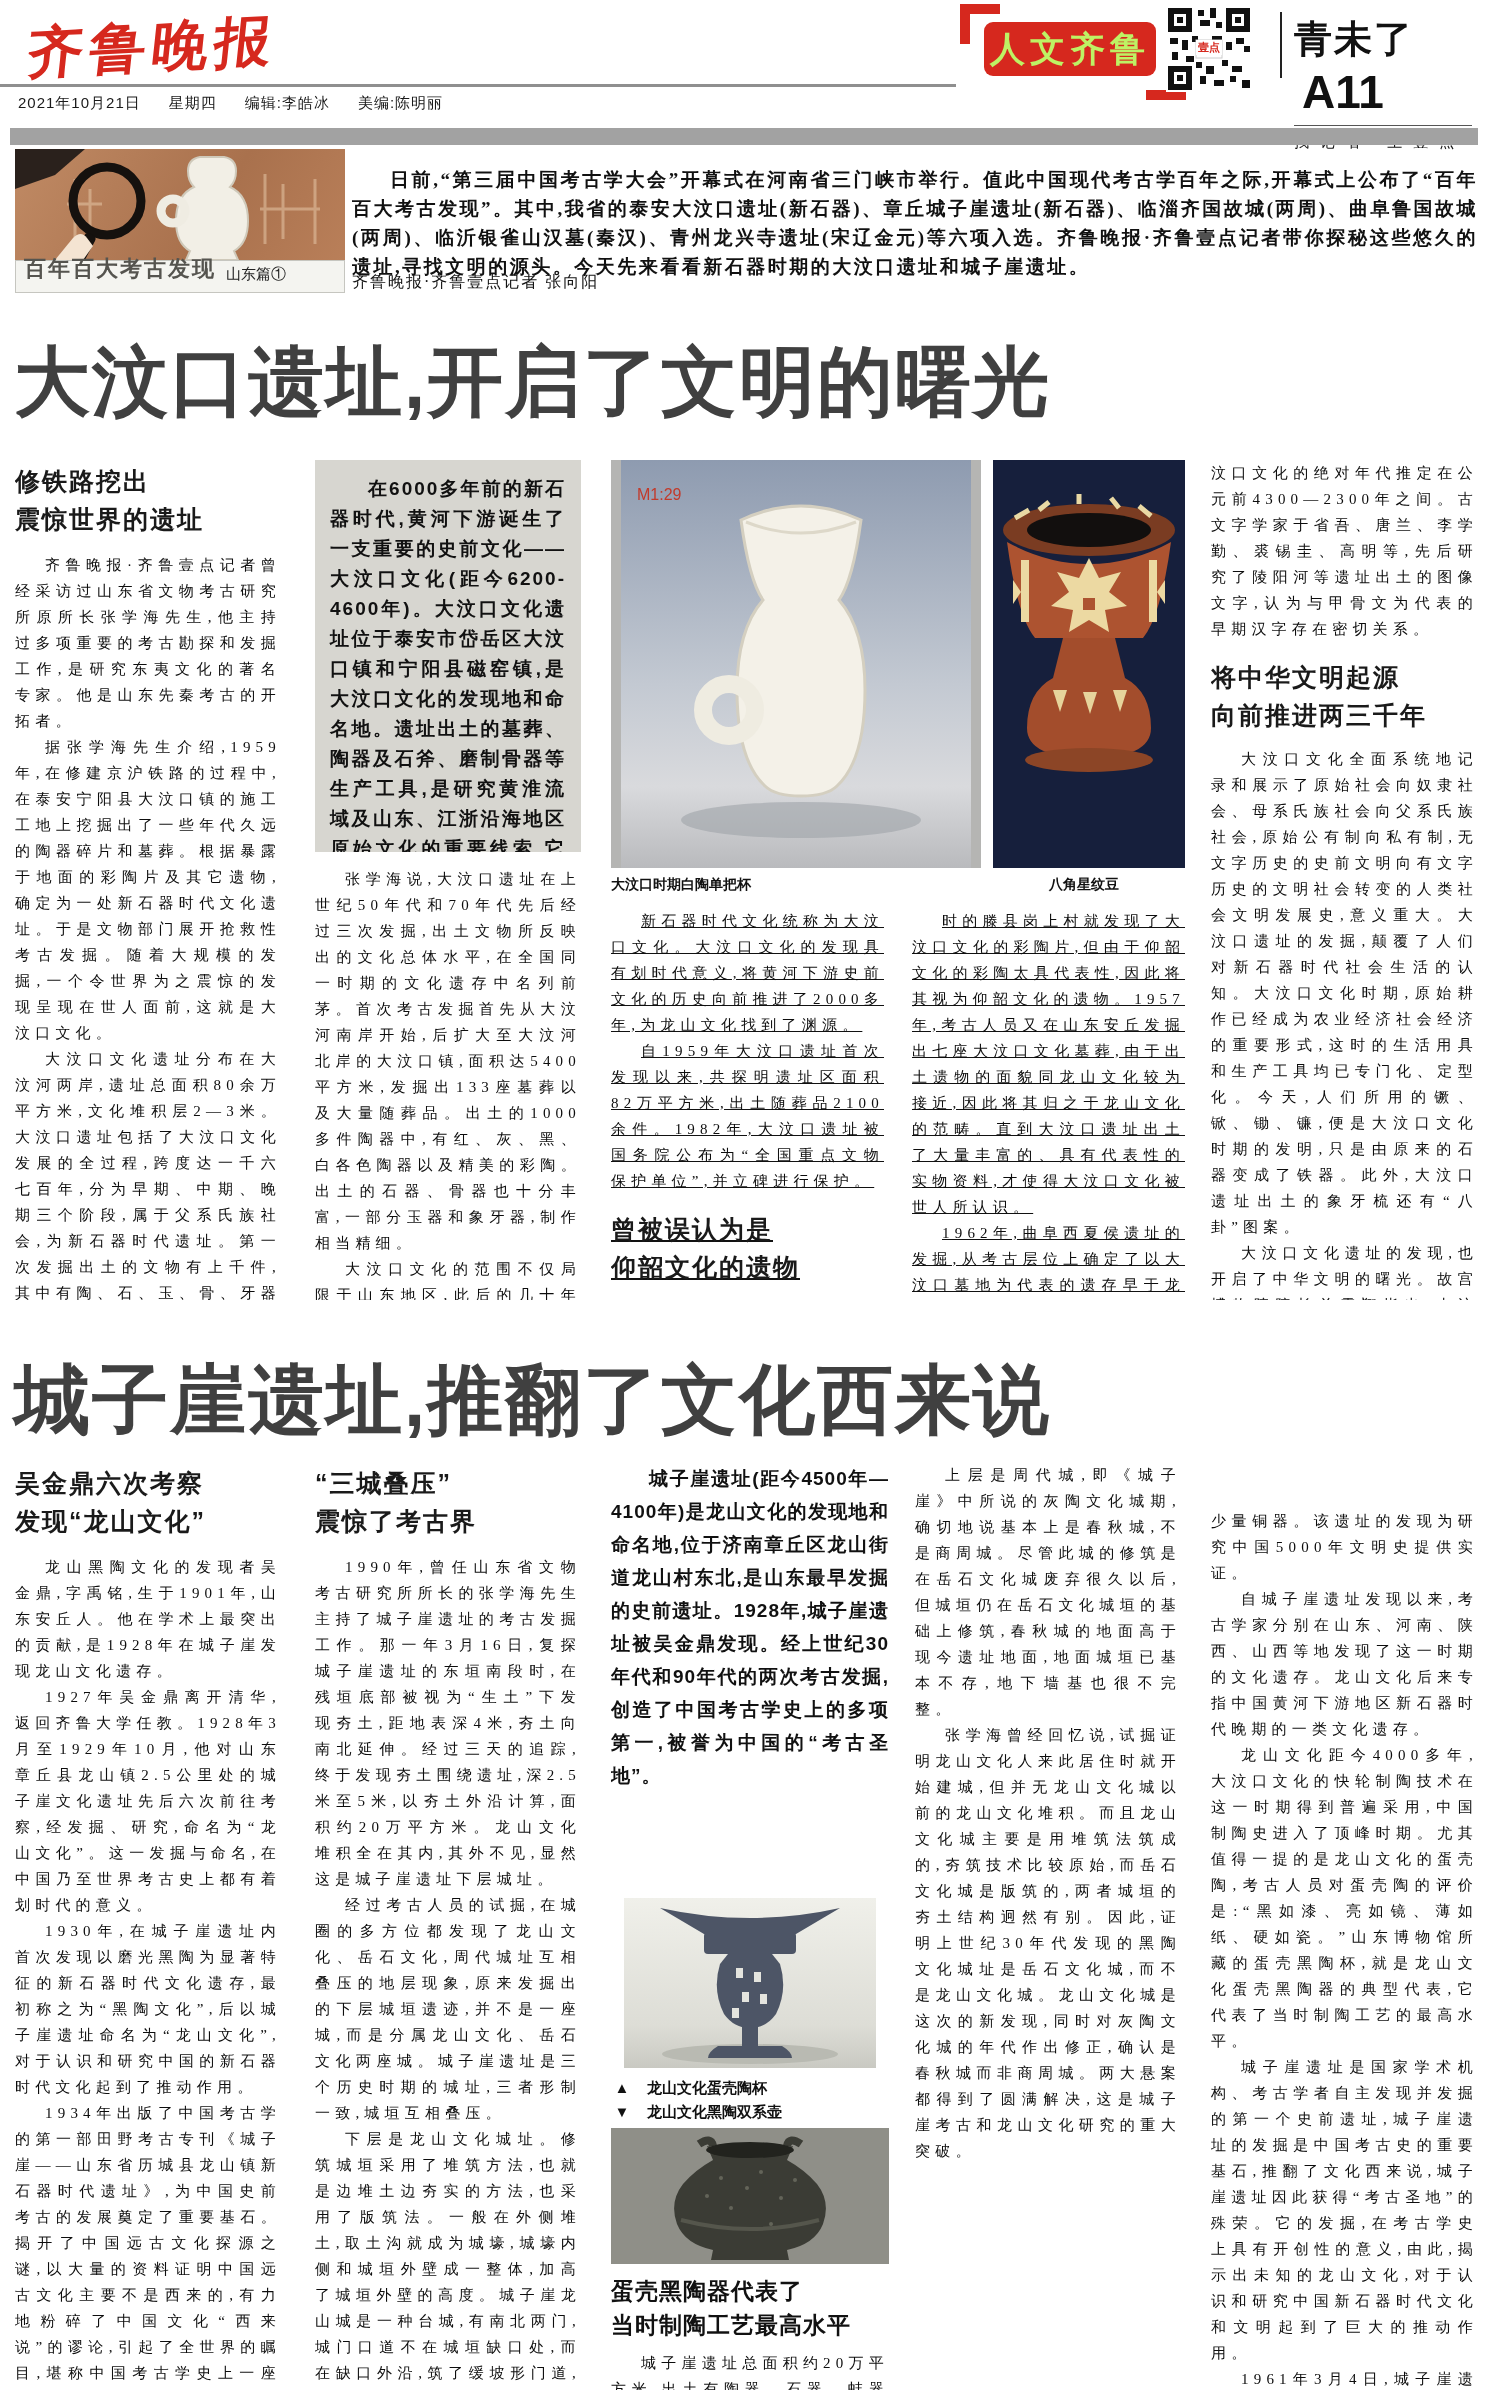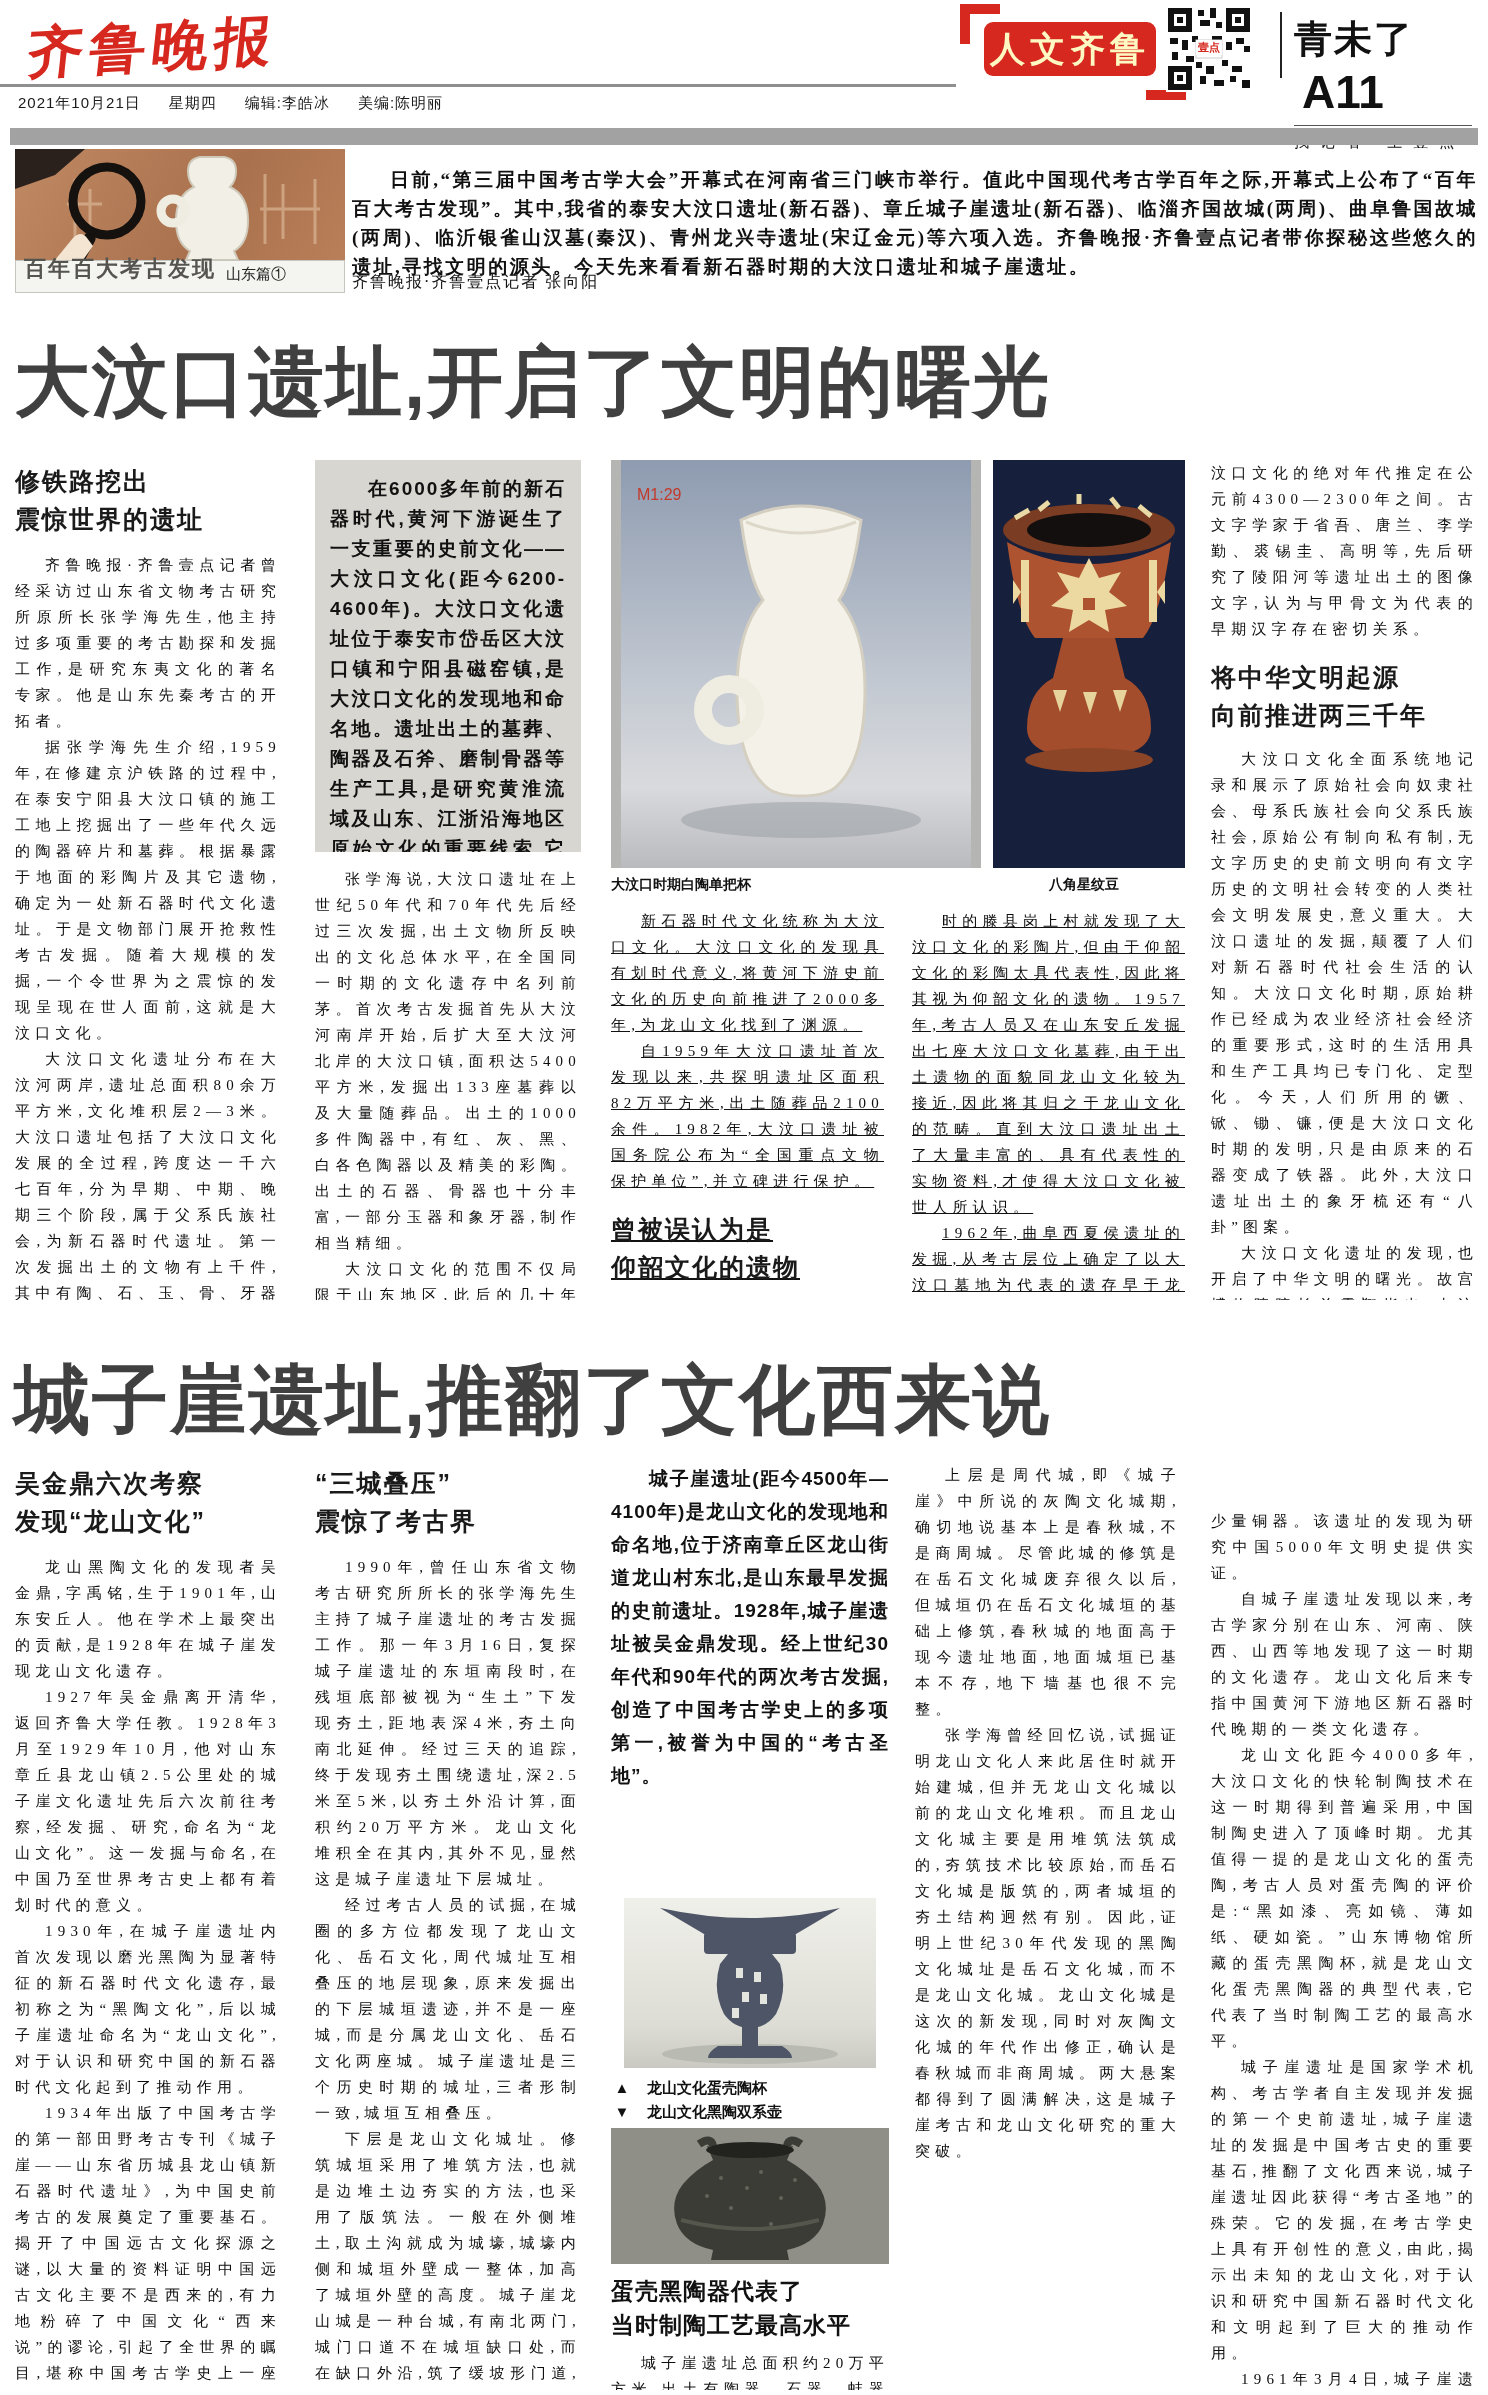--- a/index.html
+++ b/index.html
@@ -10,21 +10,21 @@
   .logo{left:28px;top:10px;font-size:56px;font-weight:900;color:#d6281e;
         font-family:"Liberation Serif",serif;letter-spacing:6px;
         transform:skewX(-9deg) rotate(-3deg);}
   .header-rule{left:0;top:84px;width:956px;height:3px;background:#8f8f8f;}
   .dateline{left:18px;top:94px;font-size:15px;color:#1a1a1a;
         font-family:"Liberation Sans",sans-serif;display:flex;gap:28px;letter-spacing:1px;}
   .bracket{width:30px;height:30px;}
   .bracket.tl{left:960px;top:4px;border-top:10px solid #d6281e;border-left:10px solid #d6281e;}
   .bracket.br{left:1146px;top:60px;border-bottom:10px solid #d6281e;border-right:10px solid #d6281e;}
   .section-tag{left:984px;top:22px;width:172px;height:54px;background:#d6281e;border-radius:9px;
-        color:#fef9c3;font-family:"Liberation Sans",sans-serif;font-weight:bold;font-size:35px;
+        color:#bef264;font-family:"Liberation Sans",sans-serif;font-weight:bold;font-size:35px;
         display:flex;align-items:center;justify-content:center;letter-spacing:5px;}
   .qr{left:1166px;top:6px;}
   .qr-label{left:1196px;top:40px;font-size:11px;color:#d6281e;background:#fff;
         padding:0 2px;font-family:"Liberation Sans",sans-serif;font-weight:bold;}
   .vline{left:1280px;top:12px;width:2px;height:66px;background:#222;}
   .pagebox{left:1294px;top:14px;width:182px;font-family:"Liberation Sans",sans-serif;}
   .pagename{font-size:38px;font-weight:bold;letter-spacing:2px;}
   .pageno{font-size:46px;font-weight:900;margin-left:8px;}
   .thinline{height:1px;background:#555;margin-top:6px;width:178px;}
   .slogan{font-size:15px;letter-spacing:11px;margin-top:7px;color:#111;}

